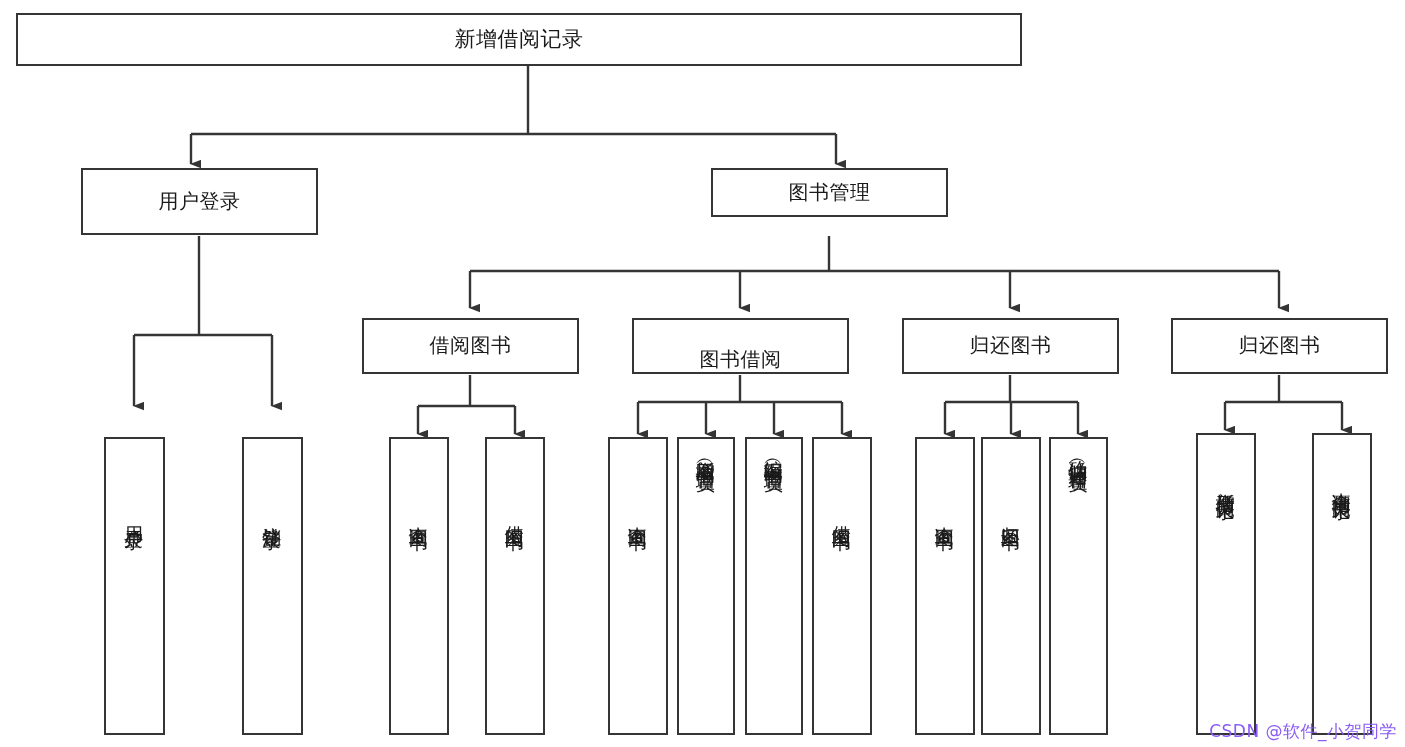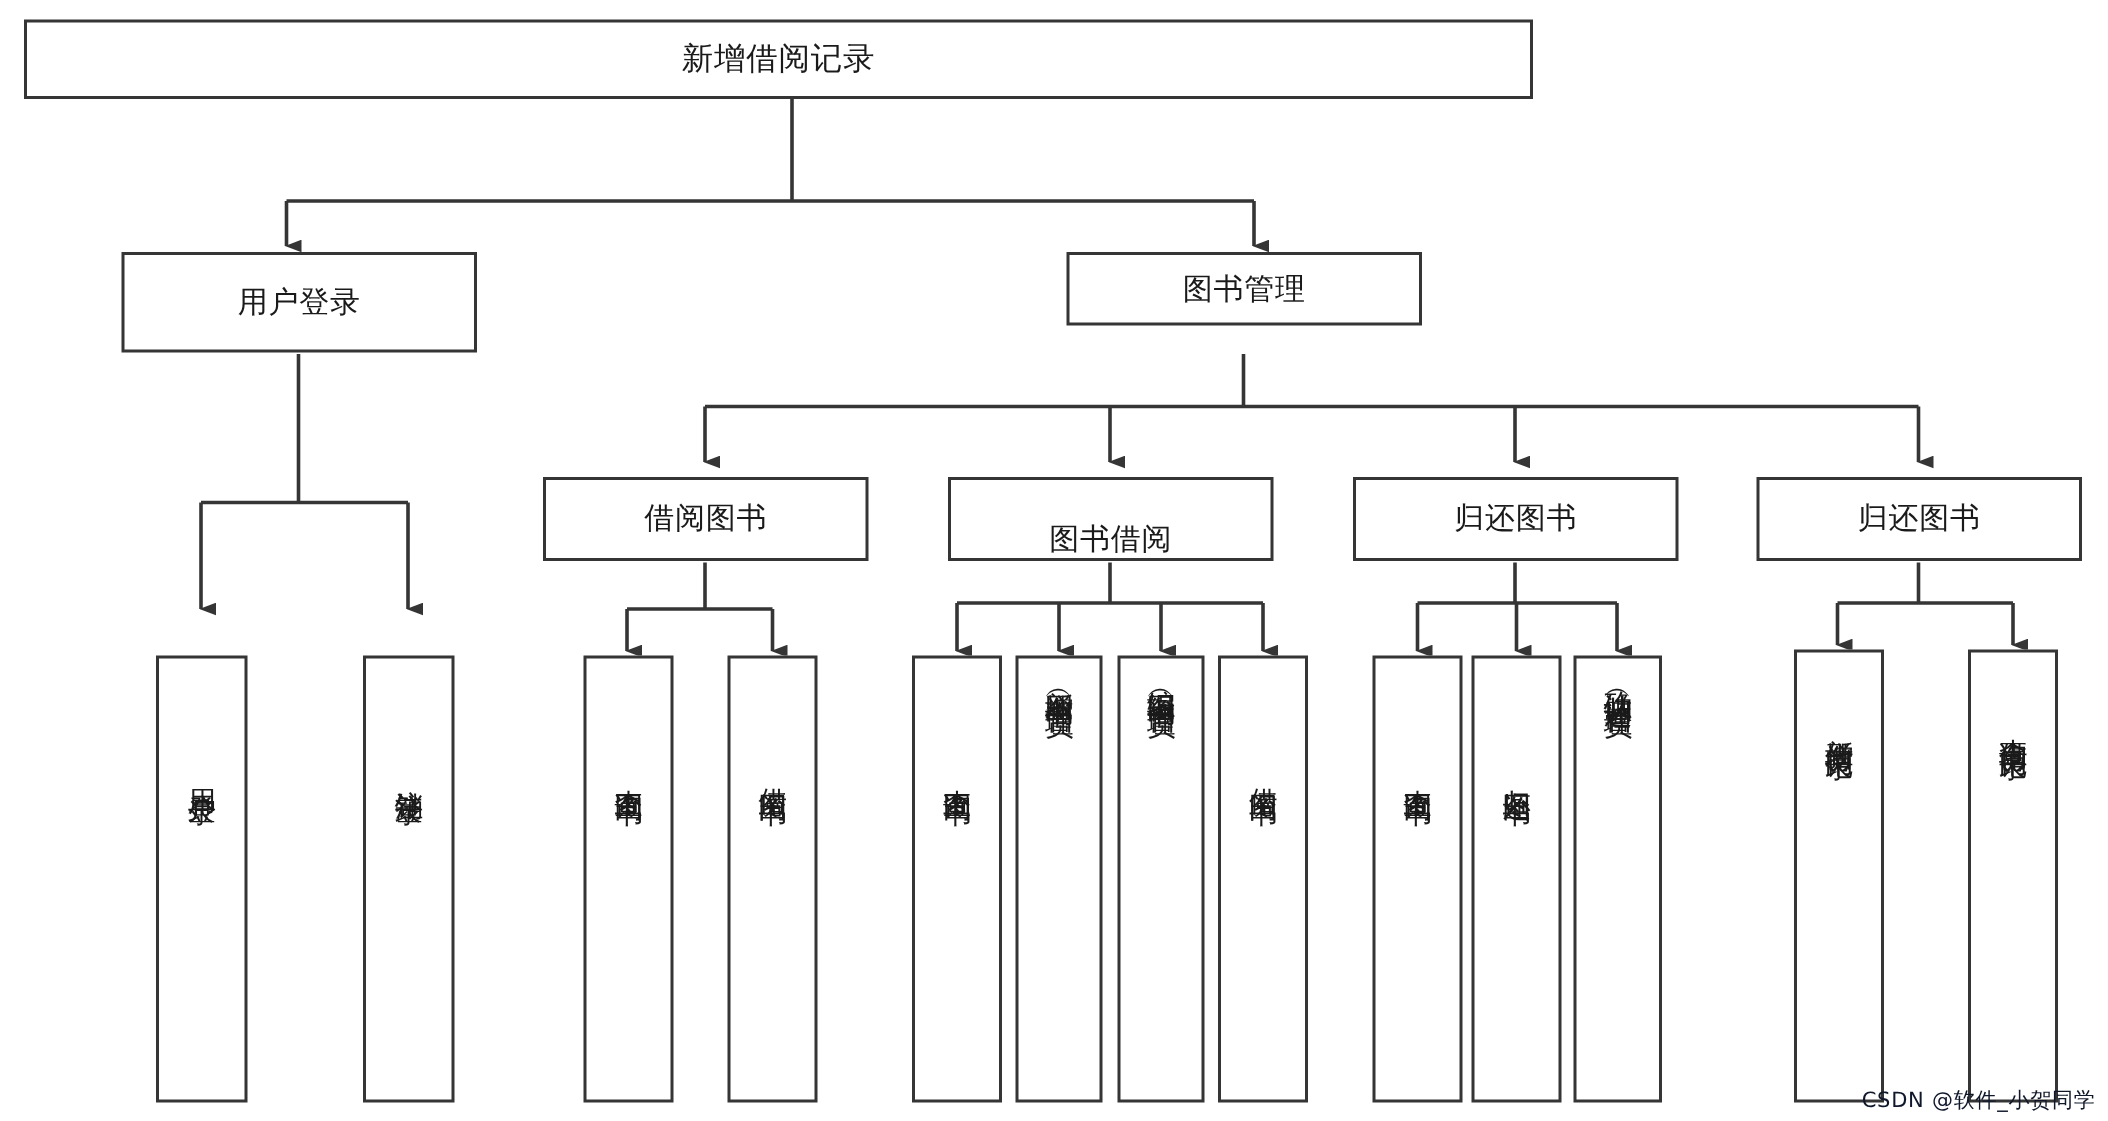--- a/index.html
+++ b/index.html
@@ -64,22 +64,22 @@
   }
   .lv1 { font-size: 21px; }
   .lv2 { font-size: 20px; }
   .lv3 { font-size: 20px; }
   .leaf { font-size: 19px; }
 
   #watermark {
     position: absolute;
     right: 8px;
     bottom: 4px;
-    font-size: 14px;
-    color: #0f172a;
+    font-size: 17px;
+    color: #8b5cf6;
     letter-spacing: 0.5px;
     white-space: nowrap;
     font-family: "DejaVu Sans", "Liberation Sans", sans-serif;
   }
 </style>
 </head>
 <body>
 
 <div id="diagram-root">
 

